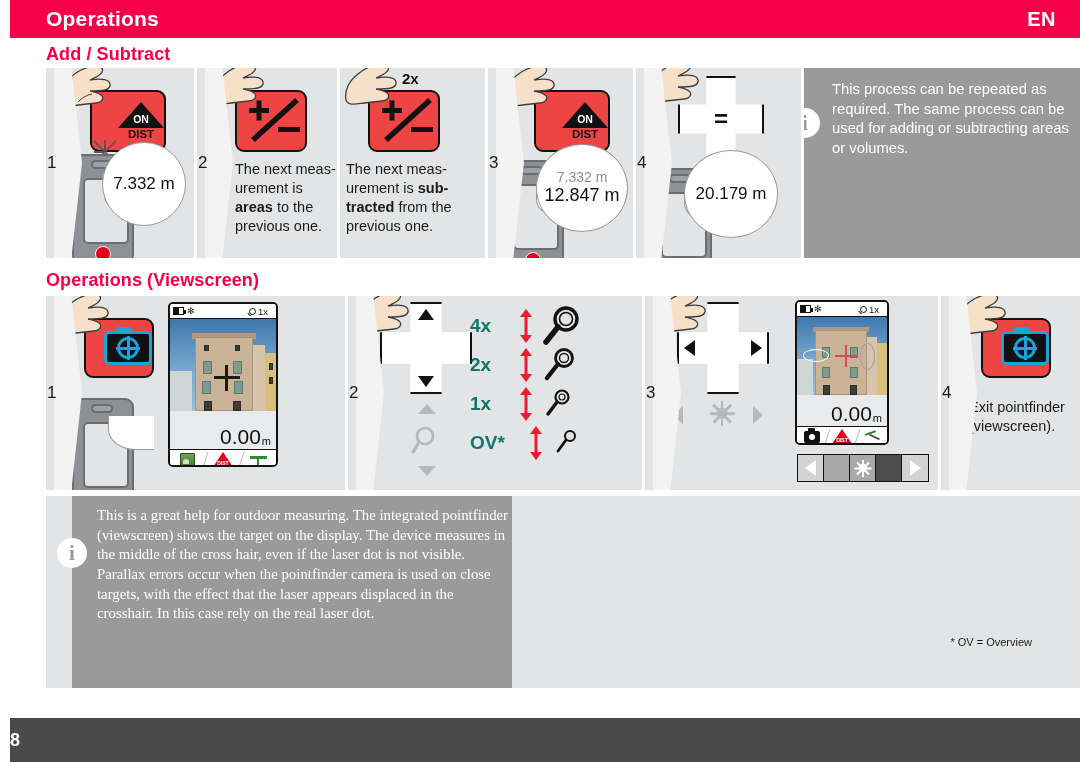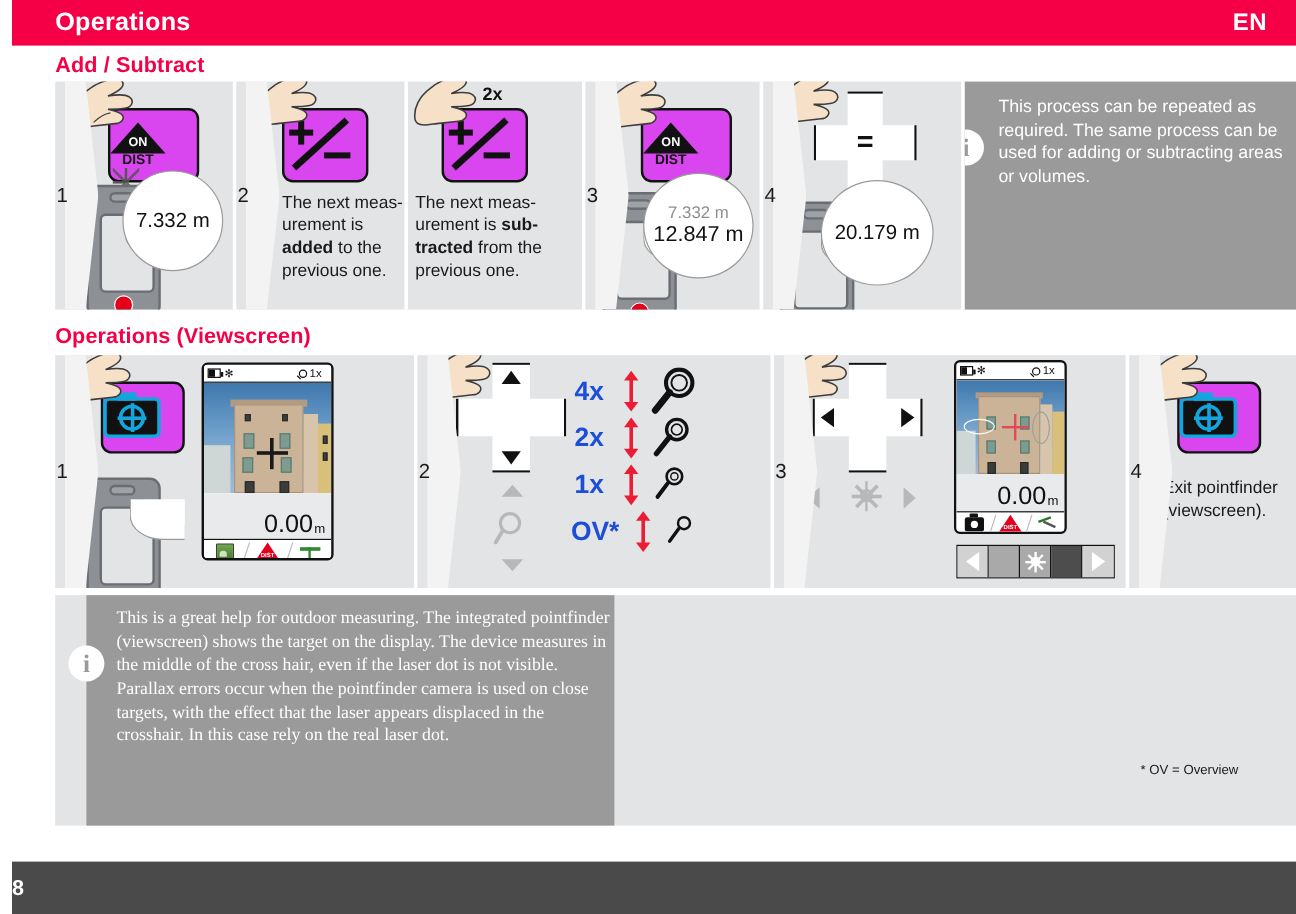--- a/index.html
+++ b/index.html
@@ -60,23 +60,23 @@
     position: absolute; left: 1px; top: 50%; transform: translateY(-50%);
     font-size: 17px; color: #1a1a1a; font-family: "Liberation Sans", sans-serif;
     z-index: 4;
   }
 
   
   .hand { position: absolute; width: 62px; height: 52px; z-index: 2; }
 
   
   .key {
-    position: absolute; background: #d946ef;
+    position: absolute; background: #ef4444;
     border: 2.5px solid #111; border-radius: 9px;
-    display: flex; align-items: center; justify-content: flex-start;
+    display: flex; align-items: center; justify-content: flex-end;
     z-index: 1;
   }
   .key-ondist { width: 76px; height: 62px; }
   .key-pm { width: 72px; height: 62px; }
   .key-cam { width: 70px; height: 60px; }
 
   .ondist-wrap { display: flex; flex-direction: column; align-items: center; line-height: 1; }
   .tri {
     width: 0; height: 0; position: relative;
     border-left: 23px solid transparent; border-right: 23px solid transparent;
@@ -192,21 +192,21 @@
                        0 67%, 0 33%, 33% 33%);
   }
   .eq {
     position: absolute; left: 50%; top: 50%; transform: translate(-50%,-50%);
     font-size: 24px; font-weight: bold; color: #111; line-height: 1;
   }
 
   
   .zoomlist { position: absolute; z-index: 2; }
   .zrow { display: flex; align-items: center; height: 39px; }
-  .zlabel { font-size: 22px; font-weight: bold; color: #1d4ed8; width: 42px; text-align: center; }
+  .zlabel { font-size: 19px; font-weight: bold; color: #0f766e; width: 42px; text-align: left; }
   .zarrow { position: relative; width: 14px; height: 34px; margin: 0 7px; }
   .zarrow:before, .zarrow:after { content: ""; position: absolute; left: 50%; transform: translateX(-50%); width: 0; height: 0; }
   .zarrow:before { top: 0; border-left: 6px solid transparent; border-right: 6px solid transparent; border-bottom: 8px solid #ec1c34; }
   .zarrow:after { bottom: 0; border-left: 6px solid transparent; border-right: 6px solid transparent; border-top: 8px solid #ec1c34; }
   .zarrow i { position: absolute; left: 50%; top: 6px; transform: translateX(-50%); width: 3px; height: 22px; background: #ec1c34; }
 
   
   .hint { position: absolute; color: #b6b8ba; }
   .hint-tri-up { width: 0; height: 0; border-left: 9px solid transparent; border-right: 9px solid transparent; border-bottom: 10px solid #b6b8ba; }
   .hint-tri-dn { width: 0; height: 0; border-left: 9px solid transparent; border-right: 9px solid transparent; border-top: 10px solid #b6b8ba; }
@@ -398,21 +398,21 @@
       <div class="key key-pm" style="left:38px; top:22px;">
         <svg width="60" height="52" viewBox="0 0 60 52">
           <rect x="4" y="13" width="20" height="5" fill="#111"></rect>
           <rect x="11.5" y="5.5" width="5" height="20" fill="#111"></rect>
           <rect x="33" y="32" width="22" height="5" fill="#111"></rect>
           <line x1="8" y1="45" x2="52" y2="5" stroke="#111" stroke-width="5.5"></line>
         </svg>
       </div>
       <div class="ptext" style="left:38px; top:92px; width:104px;">
         <span>The next meas-</span><br>
-        <span>urement is </span><b>added</b><span> to the previous one.</span>
+        <span>urement is </span><b>areas</b><span> to the previous one.</span>
       </div>
     </div>
 
     <div class="panel" style="width:148px">
       <svg class="hand" style="left:2px; top:-8px;" viewBox="0 0 62 52">
         <path d="M4 40 C2 30 8 20 16 14 C22 9 30 5 38 4 C44 3 48 6 46 10 C44 14 38 16 34 18 C40 17 48 16 52 19 C56 22 54 27 49 28 C44 29 38 29 34 29 C38 30 44 31 46 34 C48 37 45 41 40 41 L22 43 C14 44 6 46 4 40 Z" fill="#f7e0c8" stroke="#3d3d3d" stroke-width="1.3"></path>
       </svg>
       <div class="badge2x" style="left:62px; top:2px;">2x</div>
       <div class="key key-pm" style="left:28px; top:22px;">
         <svg width="60" height="52" viewBox="0 0 60 52">

